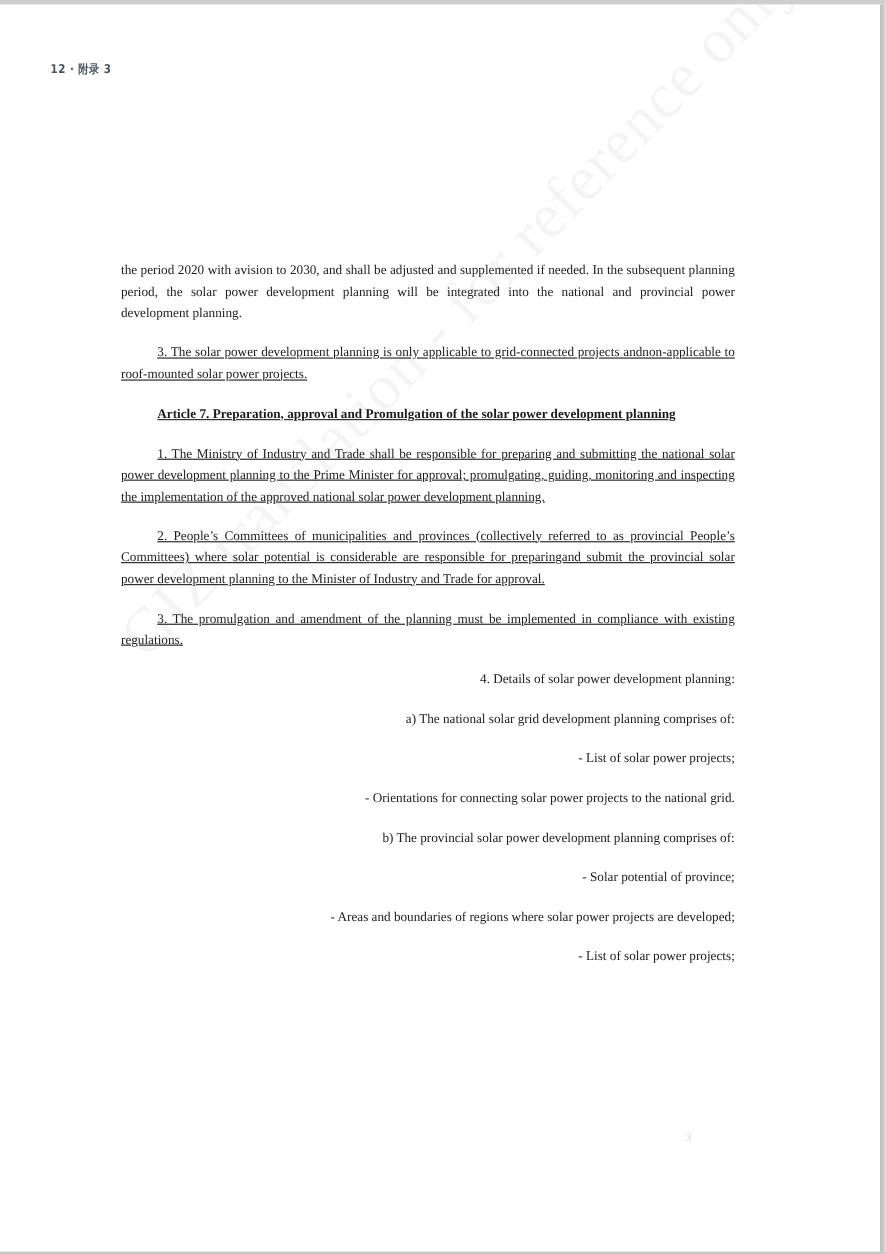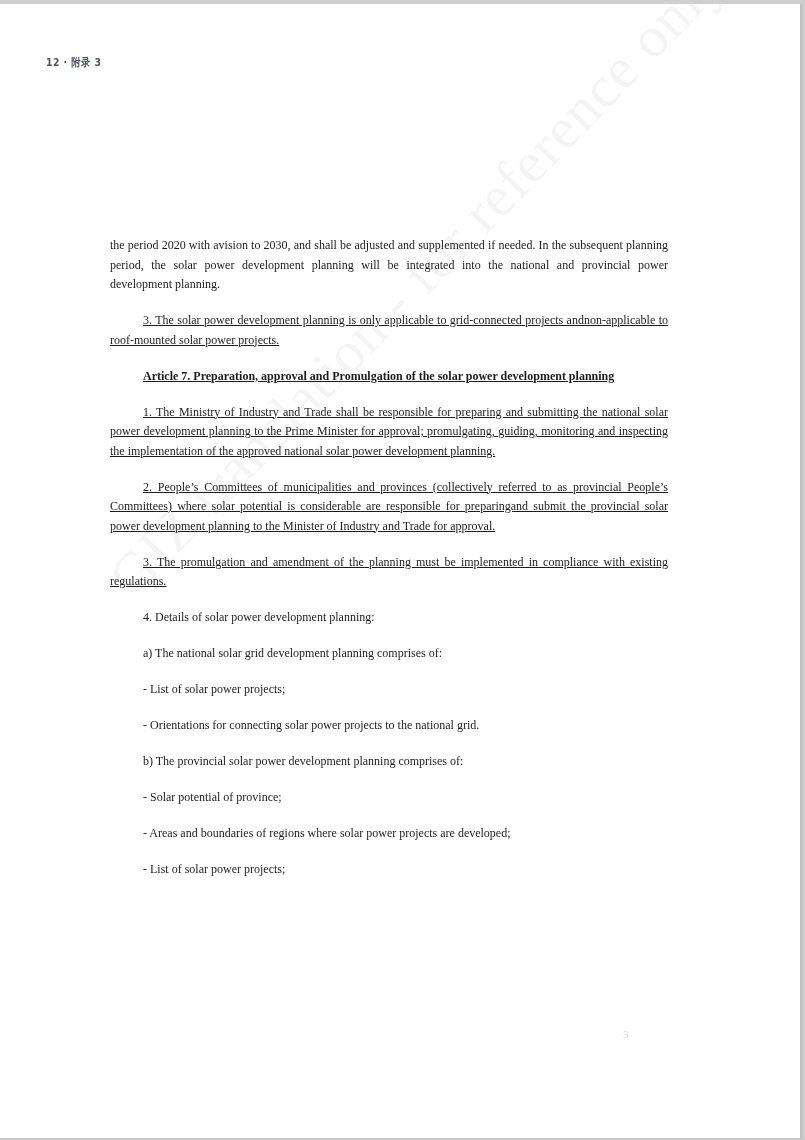--- a/index.html
+++ b/index.html
@@ -47,21 +47,21 @@
   }
   .para {
     margin: 0 0 16.5px 0;
     text-align: justify;
   }
   .para.indent { text-indent: 33px; text-decoration: underline; }
   .para.heading { font-weight: bold; }
   .list-line {
     margin: 0 0 16.5px 0;
     padding-left: 33px;
-    text-align: left;
+    text-align: right;
   }
   .watermark {
     position: absolute;
     left: 95px;
     top: 560px;
     font-family: "Liberation Serif", serif;
     font-size: 58px;
     color: rgba(0,0,0,0.045);
     white-space: nowrap;
     transform: rotate(-46deg);

